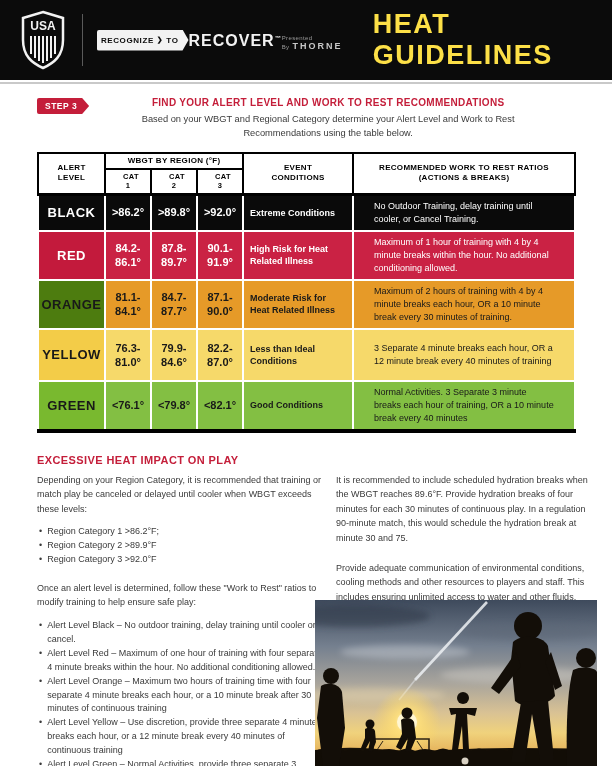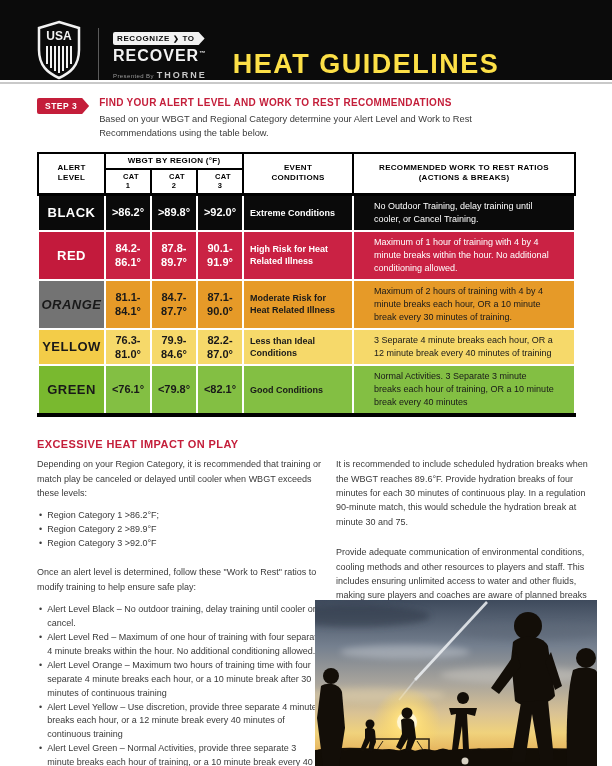--- a/index.html
+++ b/index.html
@@ -1,60 +1,60 @@
 <!DOCTYPE html>
 <html><head>
 <meta charset="utf-8">
 <style>
   * { margin:0; padding:0; box-sizing:border-box; }
   html,body { width:612px; height:766px; overflow:hidden; background:#fff;
     font-family:"Liberation Sans", sans-serif; -webkit-font-smoothing:antialiased; }
   .page { position:relative; width:612px; height:766px; background:#fff; }
 
   
-  .hdr { height:80px; background:#0b0b0b; display:flex; align-items:flex-end; padding-left:36px; }
+  .hdr { height:80px; background:#0b0b0b; display:flex; align-items:center; padding-left:20px; }
   .crest { width:46px; height:60px; flex:0 0 auto; }
   .hdr-divider { width:1px; height:52px; background:#5a5a5a; margin:0 14px 0 16px; }
-  .lockup { display:flex; flex-direction:column; }
+  .lockup { display:flex; flex-direction:row; }
   .r2r-badge { display:inline-flex; align-items:center; background:#f2f2f2; color:#0b0b0b;
     font-weight:bold; font-size:8px; letter-spacing:.6px; padding:2px 4px; border-radius:2px;
     width:max-content; clip-path:polygon(0 0,calc(100% - 6px) 0,100% 50%,calc(100% - 6px) 100%,0 100%);
     padding-right:10px; }
   .r2r-badge .chev { margin:0 3px; font-size:7px; }
   .recover { color:#f2f2f2; font-weight:bold; font-size:16px; letter-spacing:1px; margin-top:2px; }
   .recover sup { font-size:6px; }
   .presented { margin-top:5px; color:#9a9a9a; font-size:6px; letter-spacing:.4px; }
   .presented .thorne { font-size:9px; letter-spacing:2px; color:#c7c7c7; font-weight:bold; margin-left:3px; }
   .doc-title { color:#fde047; font-weight:bold; font-size:27px; letter-spacing:1.5px; margin-left:26px; }
   .hdr-rule { height:2px; background:#c9c9c9; margin-top:2px; }
 
   
   .content { padding:0 37px; }
   .step-row { display:flex; align-items:flex-start; margin-top:13px; }
   .step-badge { background:#c41e3a; color:#fff; font-weight:bold; font-size:8.5px; letter-spacing:.5px;
     padding:3px 12px 3px 8px; border-radius:2px;
     clip-path:polygon(0 0,calc(100% - 7px) 0,100% 50%,calc(100% - 7px) 100%,0 100%); margin-top:1px; }
-  .step-text { margin-left:10px; }
+  .step-text { margin-left:24px;text-align:center; }
   .step-heading { color:#c41e3a; font-weight:bold; font-size:10px; letter-spacing:.3px; }
   .step-body { color:#3a3a3a; font-size:9.3px; line-height:1.55; margin-top:4px; width:430px; }
 
   
   table.alert { border-collapse:collapse; width:537px; margin-top:11px; table-layout:fixed;
     border-bottom:4px solid #000; }
   table.alert thead th { background:#fff; color:#000; border:2px solid #000; font-size:8px;
     letter-spacing:.3px; padding:2px 17px; line-height:1.25; }
   table.alert thead tr.h2 th { font-size:7.5px; }
   table.alert tbody td { border:2px solid #fff; vertical-align:middle; }
   table.alert tbody tr:first-child td { border-top:3px solid #000; }
   td.lvl { text-align:center; font-weight:bold; font-size:13px; letter-spacing:.5px; }
   td.rng { text-align:center; font-weight:bold; font-size:11px; white-space:pre-line; line-height:1.3; }
   td.cond { font-weight:bold; font-size:9px; padding:4px 6px; line-height:1.35; }
   td.rec { font-size:9px; padding:4px 20px; line-height:1.45; font-weight:500; }
   tr.row-black { height:33px; } tr.row-red { height:47px; } tr.row-orange { height:45px; }
-  tr.row-yellow { height:36px; } tr.row-green { height:47px; }
+  tr.row-yellow { height:52px; } tr.row-green { height:47px; }
 
   
   .section-heading { color:#c41e3a; font-weight:bold; font-size:11px; letter-spacing:.4px; margin-top:21px; }
   .cols { display:flex; margin-top:7px; }
   .col-left { width:285px; flex:0 0 auto; }
   .col-right { width:256px; margin-left:14px; flex:0 0 auto; }
   .para { color:#3a3a3a; font-size:9px; line-height:1.6; margin-bottom:9px; }
   .bullets { margin-bottom:9px; }
   .bullet { display:flex; color:#3a3a3a; font-size:9px; line-height:1.55; }
   .bullet::before { content:"•"; margin:0 5px 0 2px; color:#3a3a3a; }
@@ -144,21 +144,21 @@
           <td class="rng">84.2-
 86.1°</td>
           <td class="rng">87.8-
 89.7°</td>
           <td class="rng">90.1-
 91.9°</td>
           <td class="cond">High Risk for Heat Related Illness</td>
           <td class="rec">Maximum of 1 hour of training with 4 by 4 minute breaks within the hour. No additional conditioning allowed.</td>
         </tr>
         <tr class="row-orange" style="background-color: rgb(230, 154, 40); color: rgb(25, 25, 25);">
-          <td class="lvl" style="background-color: #737373; font-style: italic;">ORANGE</td>
+          <td class="lvl" style="background-color: #4d7c0f;">ORANGE</td>
           <td class="rng">81.1-
 84.1°</td>
           <td class="rng">84.7-
 87.7°</td>
           <td class="rng">87.1-
 90.0°</td>
           <td class="cond">Moderate Risk for Heat Related Illness</td>
           <td class="rec">Maximum of 2 hours of training with 4 by 4 minute breaks each hour, OR a 10 minute break every 30 minutes of training.</td>
         </tr>
         <tr class="row-yellow" style="background-color: rgb(246, 217, 106); color: rgb(25, 25, 25);">

